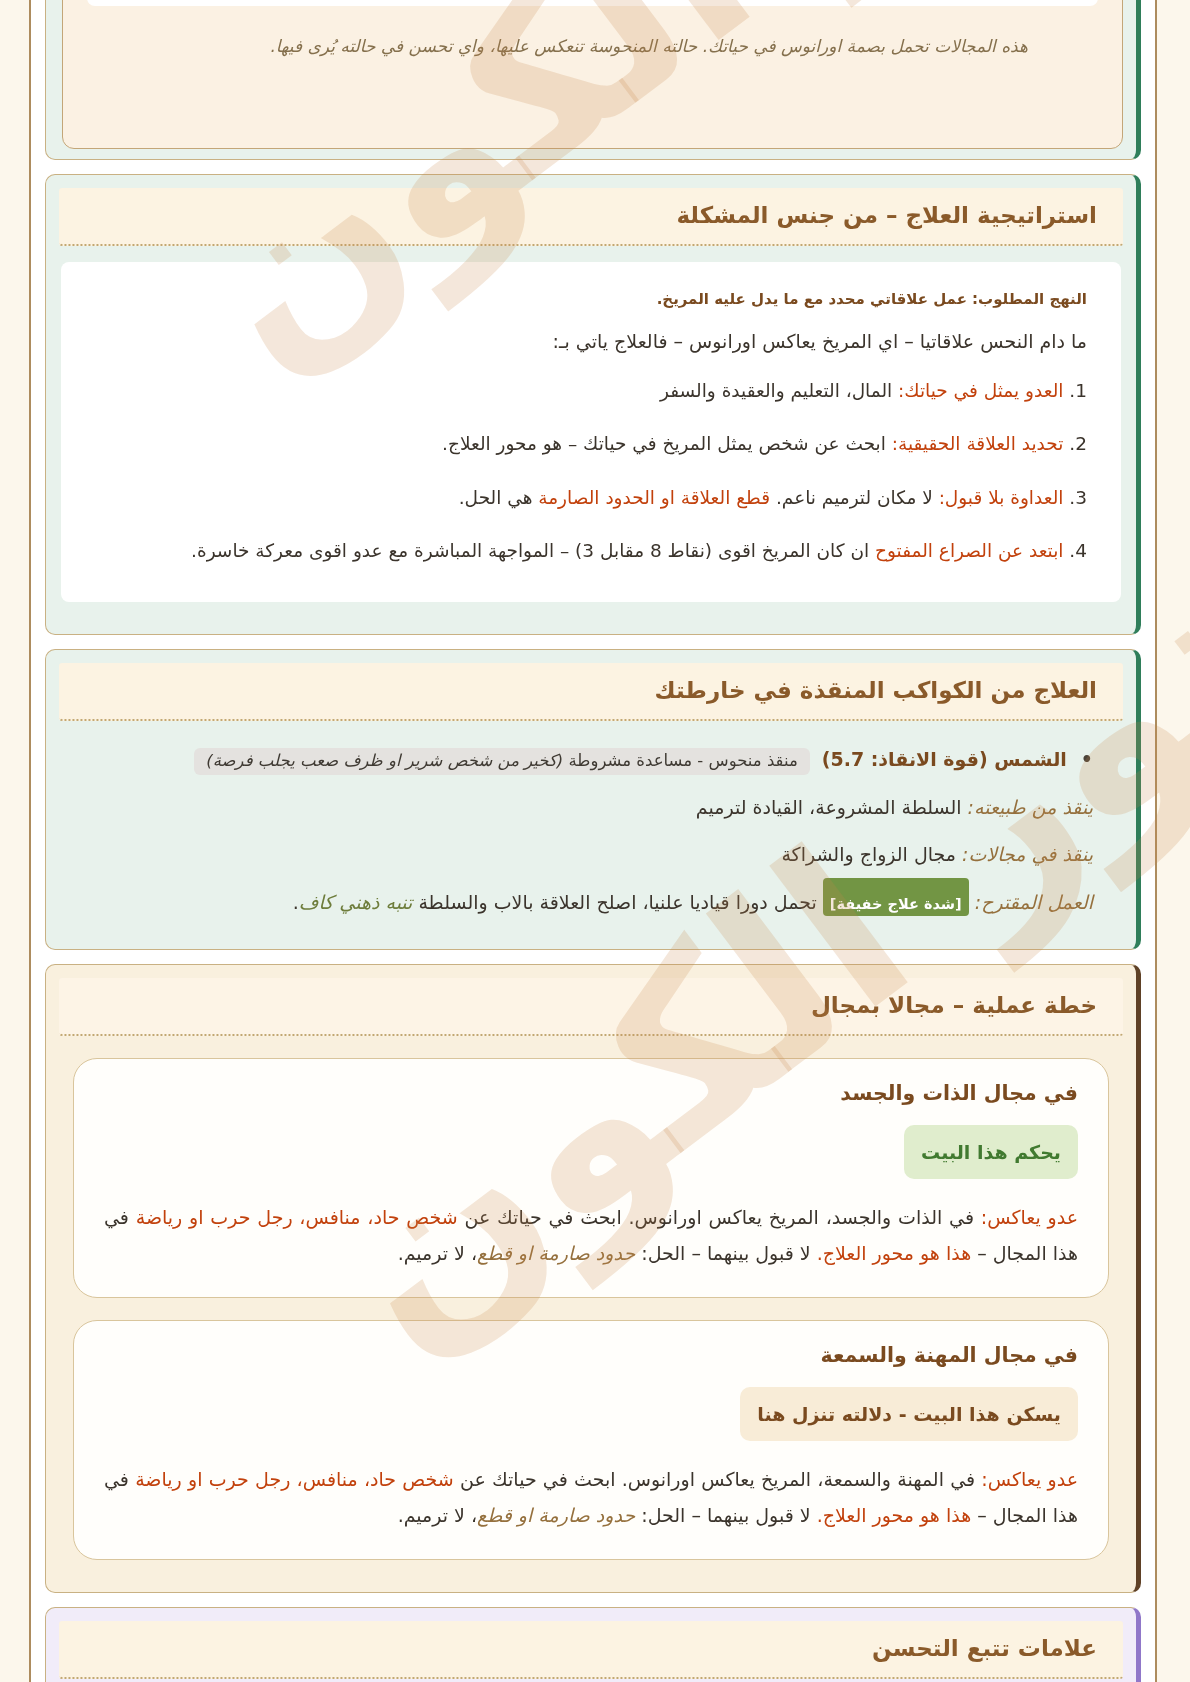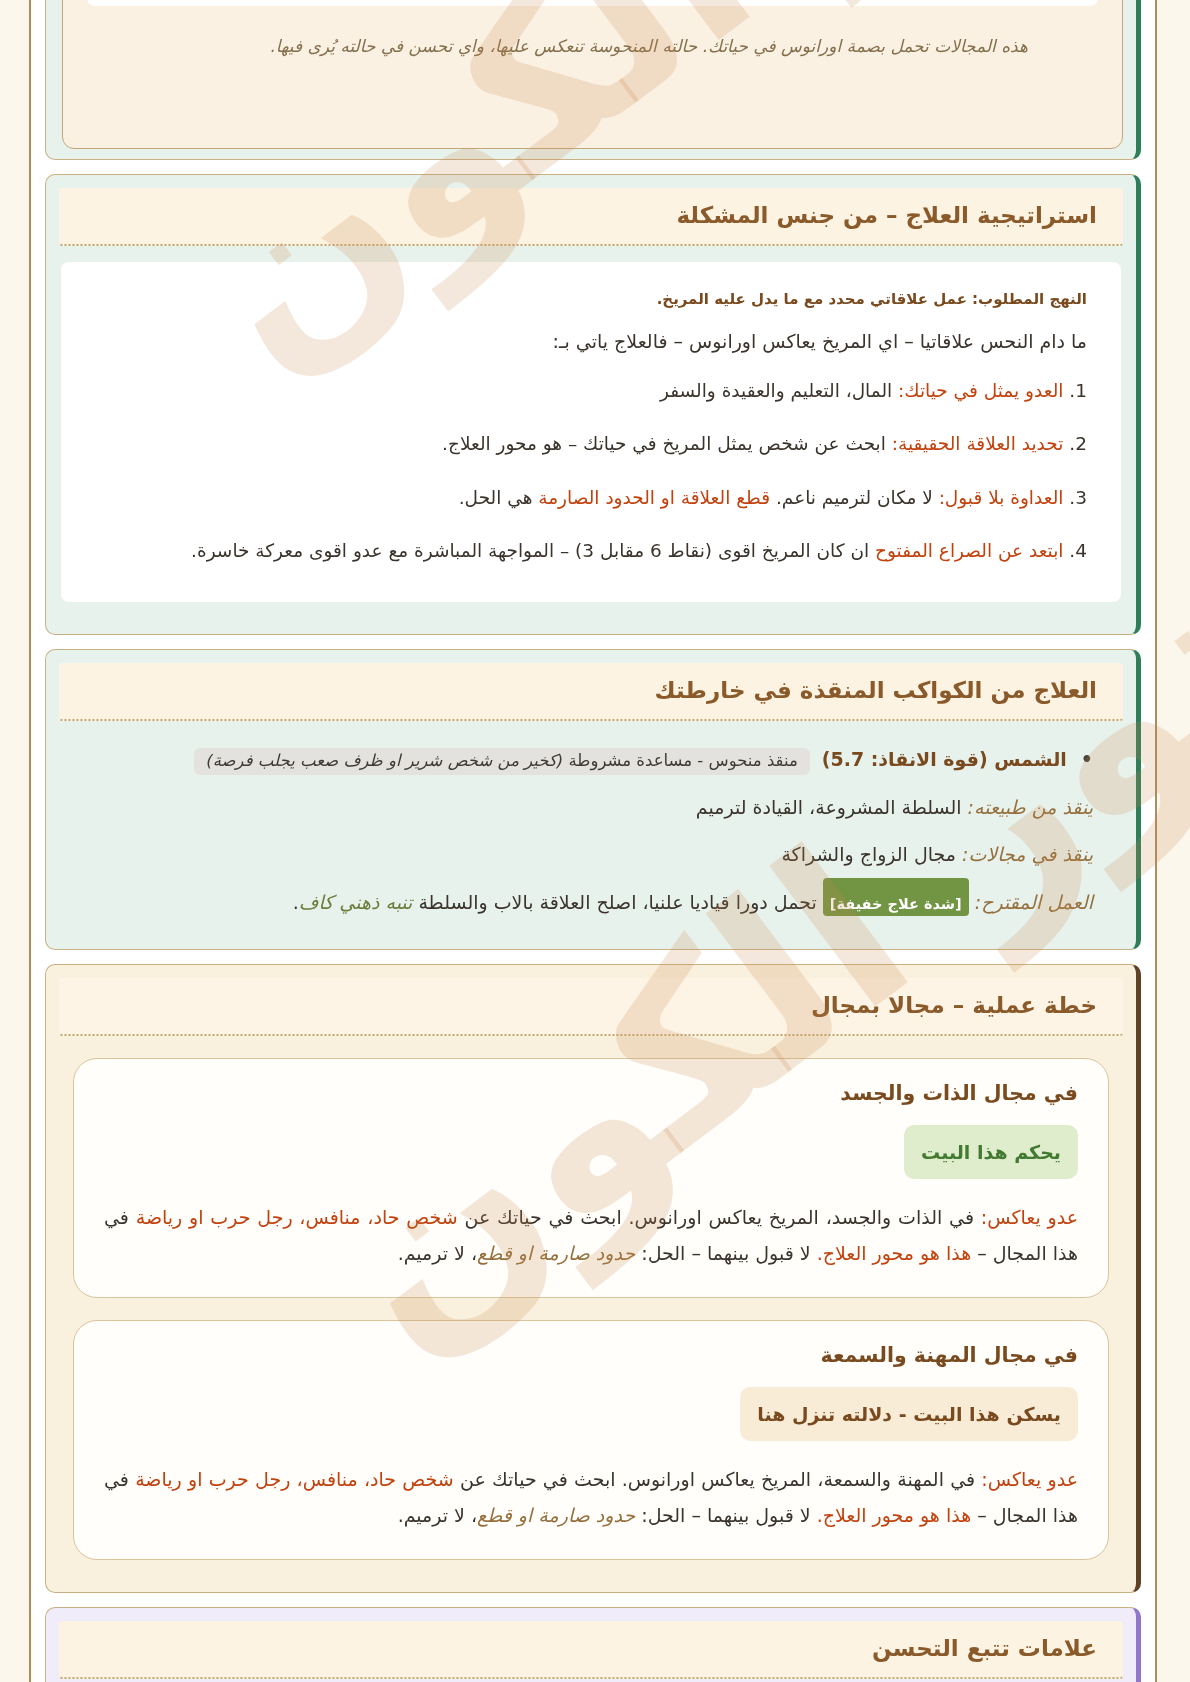--- a/index.html
+++ b/index.html
@@ -171,21 +171,21 @@
       <div class="sitem">
         <span class="num">2.</span>
         <span class="lead">تحديد العلاقة الحقيقية:</span><span> ابحث عن شخص يمثل المريخ في حياتك – هو محور العلاج.</span><span class="lead"></span><span></span>
       </div>
       <div class="sitem">
         <span class="num">3.</span>
         <span class="lead">العداوة بلا قبول:</span><span> لا مكان لترميم ناعم. </span><span class="lead">قطع العلاقة او الحدود الصارمة</span><span> هي الحل.</span>
       </div>
       <div class="sitem" style="margin-bottom:0">
         <span class="num">4.</span>
-        <span class="lead">ابتعد عن الصراع المفتوح</span><span> ان كان المريخ اقوى (نقاط 6 مقابل 3) – المواجهة المباشرة مع عدو اقوى معركة خاسرة.</span><span class="lead"></span><span></span>
+        <span class="lead">ابتعد عن الصراع المفتوح</span><span> ان كان المريخ اقوى (نقاط 8 مقابل 3) – المواجهة المباشرة مع عدو اقوى معركة خاسرة.</span><span class="lead"></span><span></span>
       </div>
     </div>
   </div>
 
   <div class="section mint">
     <div class="band">
       <h2>العلاج من الكواكب المنقذة في خارطتك</h2>
     </div>
     <div class="sav-content">
       <div class="sun-row">

